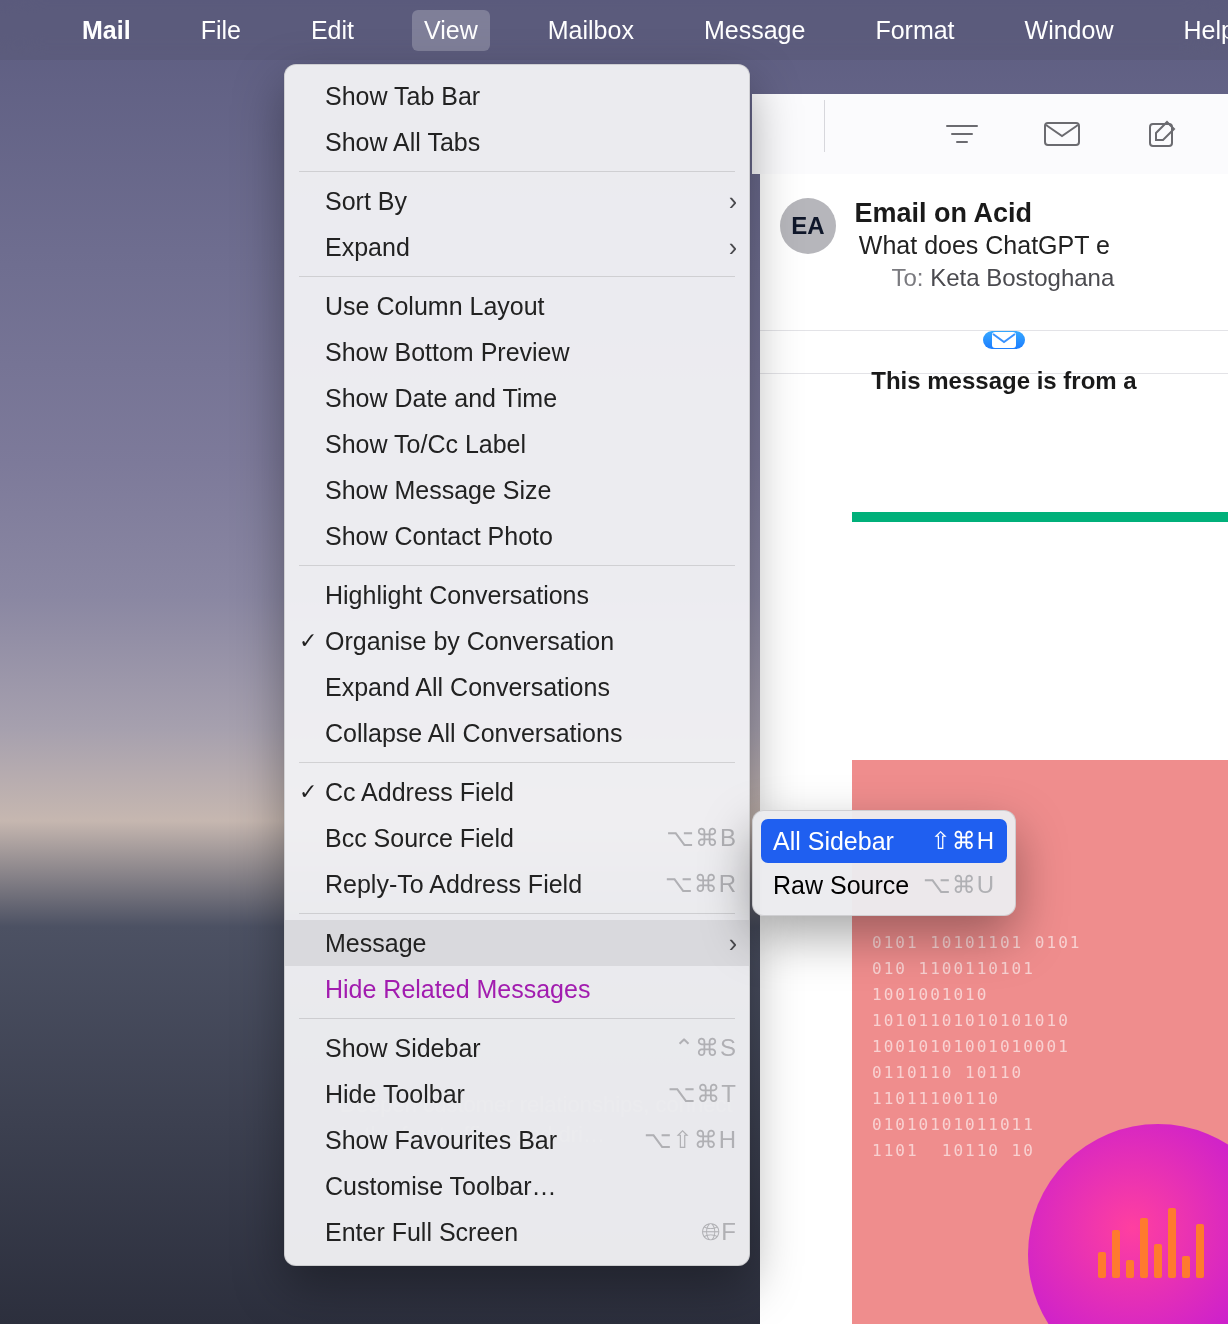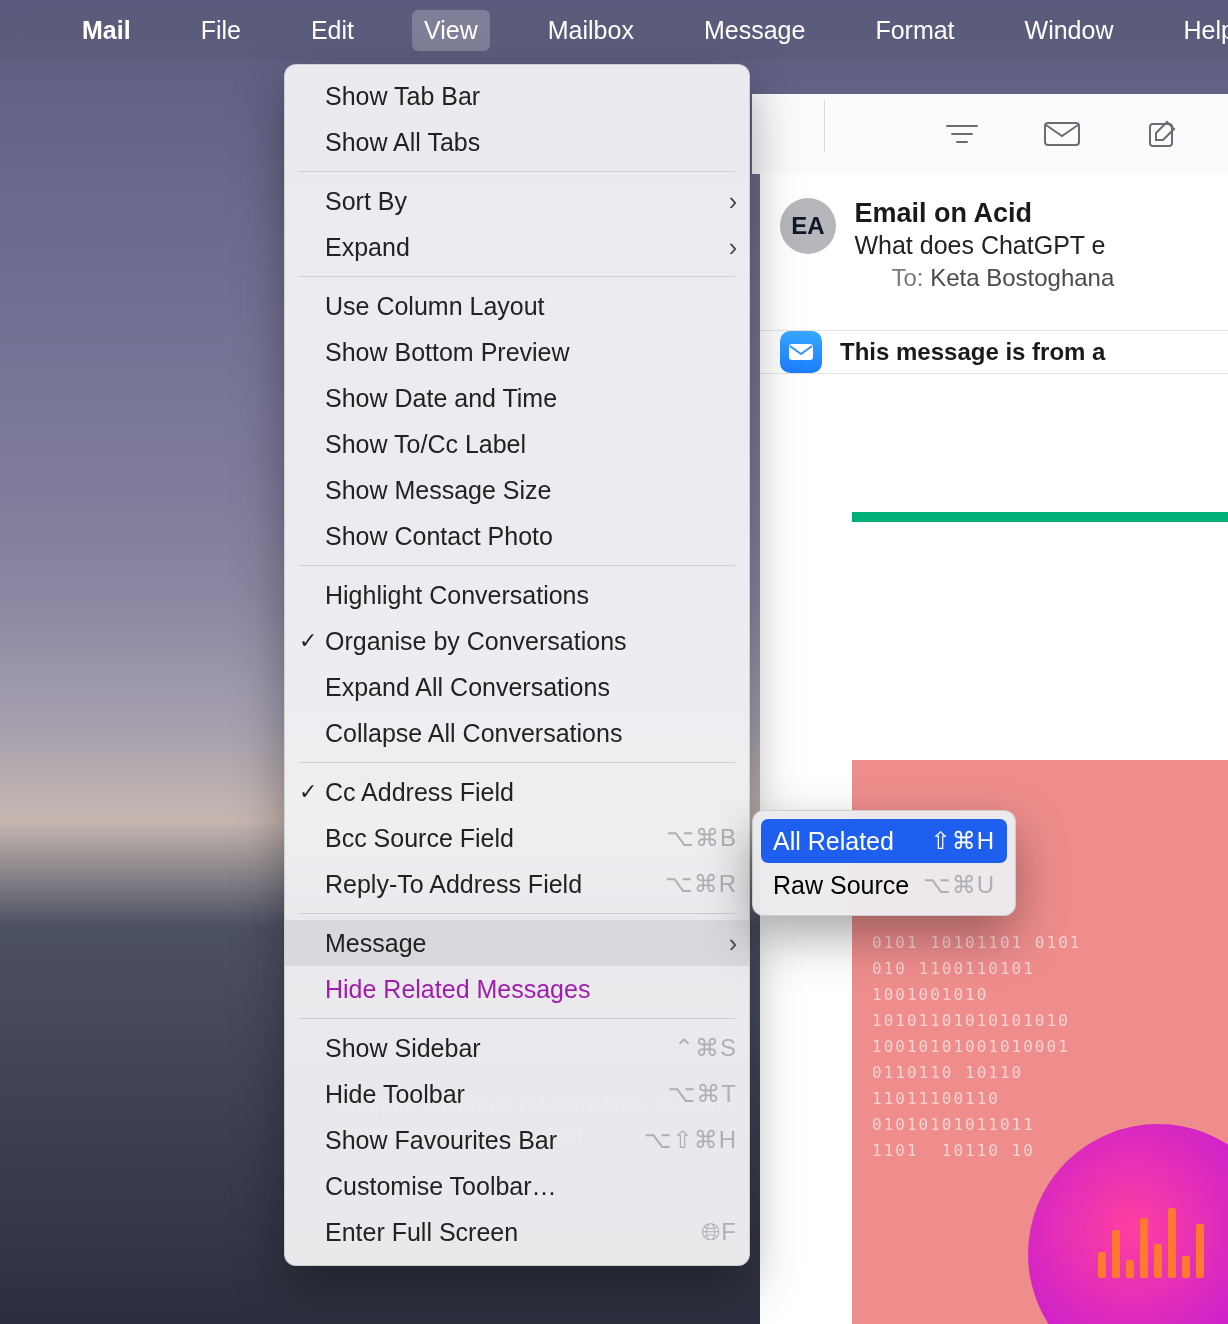--- a/index.html
+++ b/index.html
@@ -72,28 +72,29 @@
   .msghdr {
     position:absolute; top:188px; left:760px; right:0; padding:10px 0 20px 20px;
   }
   .avatar {
     width:56px; height:56px; border-radius:50%; background:#b6b6bb; color:#0f172a;
     display:inline-flex; align-items:center; justify-content:center; font-size:24px; font-weight:600;
     vertical-align:top; margin-right:14px;
   }
   .hdrtext { display:inline-block; vertical-align:top; }
   .sender { font-size:27px; font-weight:700; color:#1a1a1a; }
-  .subject { font-size:25px; color:#222; margin-top:2px; }
+  .subject { font-size:25px; color:#222; margin-top:2px;text-align:center; }
   .to { font-size:24px; color:#7a7a7f; margin-top:4px;margin-left:37px; }
   .to .name { color:#4a4a4f; }
   .banner {
     position:absolute; top:330px; left:760px; right:0; height:44px;
     display:flex; align-items:center; gap:18px; padding-left:20px;
     border-top:1px solid #e3e3e7; border-bottom:1px solid #e3e3e7;
     background:#fff;
+    flex-direction:column;
   }
   .banner .appicon {
     width:42px; height:42px; border-radius:10px;
     background: linear-gradient(180deg,#36a8ff,#1c7dff);
     display:flex; align-items:center; justify-content:center; color:#fff; font-size:22px;
   }
   .banner .btxt { font-size:24px; font-weight:700; color:#1a1a1a; }
   .greenbar { position:absolute; top:512px; left:852px; right:0; height:10px; background:#00b07a; }
   .artblock {
     position:absolute; top:760px; left:852px; right:0; bottom:0;
@@ -234,21 +235,21 @@
     </div>
   <div class="row">
       <span>Show Contact Photo</span>
     </div>
   <hr>
   <div class="row">
       <span>Highlight Conversations</span>
     </div>
   <div class="row">
       <span class="check">✓</span>
-      <span>Organise by Conversations</span>
+      <span>Organise by Conversation</span>
     </div>
   <div class="row">
       <span>Expand All Conversations</span>
     </div>
   <div class="row">
       <span>Collapse All Conversations</span>
     </div>
   <hr>
   <div class="row">
       <span class="check">✓</span>
@@ -287,20 +288,20 @@
       <span>Customise Toolbar…</span>
     </div>
   <div class="row">
       <span>Enter Full Screen</span>
       <span class="short">🌐︎F</span>
     </div>
 </div>
 
 <div class="submenu">
   <div class="srow sel">
-      <span>All Related</span>
+      <span>All Sidebar</span>
       <span class="sc">⇧⌘H</span>
     </div>
   <div class="srow">
       <span>Raw Source</span>
       <span class="sc">⌥⌘U</span>
     </div>
 </div>
 
 </body></html>

